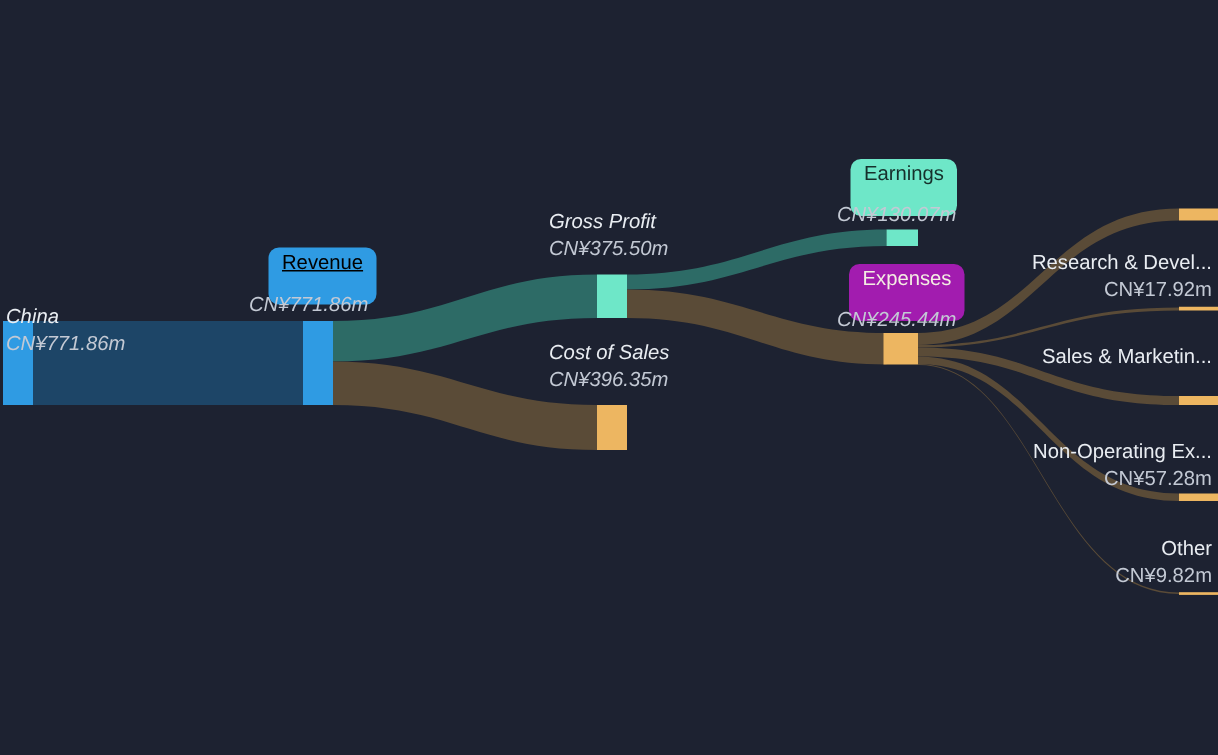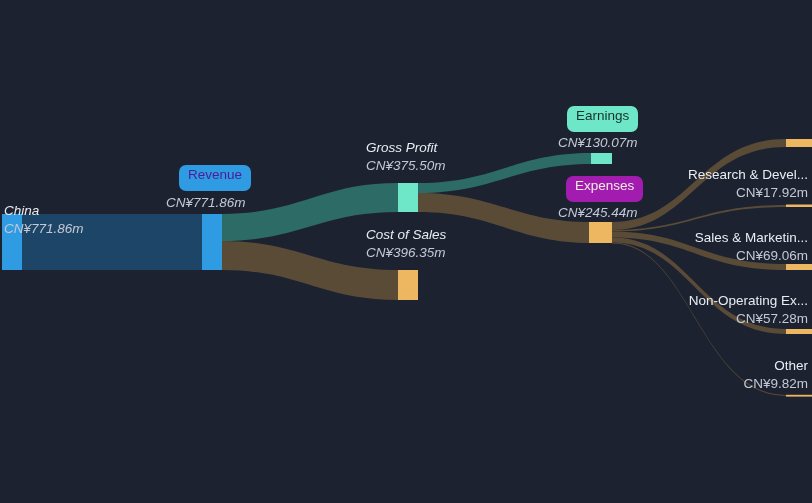--- a/index.html
+++ b/index.html
@@ -46,25 +46,25 @@
     font-size: 13.5px;
     color: #c3c9d4;
   }
   .lbl.right { text-align: right; }
   .lbl.left  { text-align: left; font-style: italic; }
 
   .badge {
     position: absolute;
     border-radius: 7px;
     font-size: 13.5px;
-    padding: 3px 9px 8px 9px;
+    padding: 3px 9px 20px 9px;
     line-height: 1.1;
     white-space: nowrap;
   }
-  .badge.revenue  { background: #2f9be3; color: #4c1d95; }
+  .badge.revenue  { background: #2f9be3; color: #000000; text-decoration: underline; }
   .badge.earnings { background: #6ee7c8; color: #16302b; }
   .badge.expenses { background: #a21caf; color: #f4ede2; }
 </style>
 </head>
 <body>
 
 <div id="sankey-root">
 
   <svg class="sankey-canvas" viewBox="0 0 812 503">
 
@@ -143,21 +143,20 @@
   </div>
 
 
   <div class="lbl right" style="right:4px; top:166px;">
     <span class="name">Research &amp; Devel...</span>
     <span class="val">CN¥17.92m</span>
   </div>
 
   <div class="lbl right" style="right:4px; top:229px;">
     <span class="name">Sales &amp; Marketin...</span>
-    <span class="val">CN¥69.06m</span>
   </div>
 
   <div class="lbl right" style="right:4px; top:292px;">
     <span class="name">Non-Operating Ex...</span>
     <span class="val">CN¥57.28m</span>
   </div>
 
   <div class="lbl right" style="right:4px; top:357px;margin-left:36px;">
     <span class="name">Other</span>
     <span class="val">CN¥9.82m</span>

